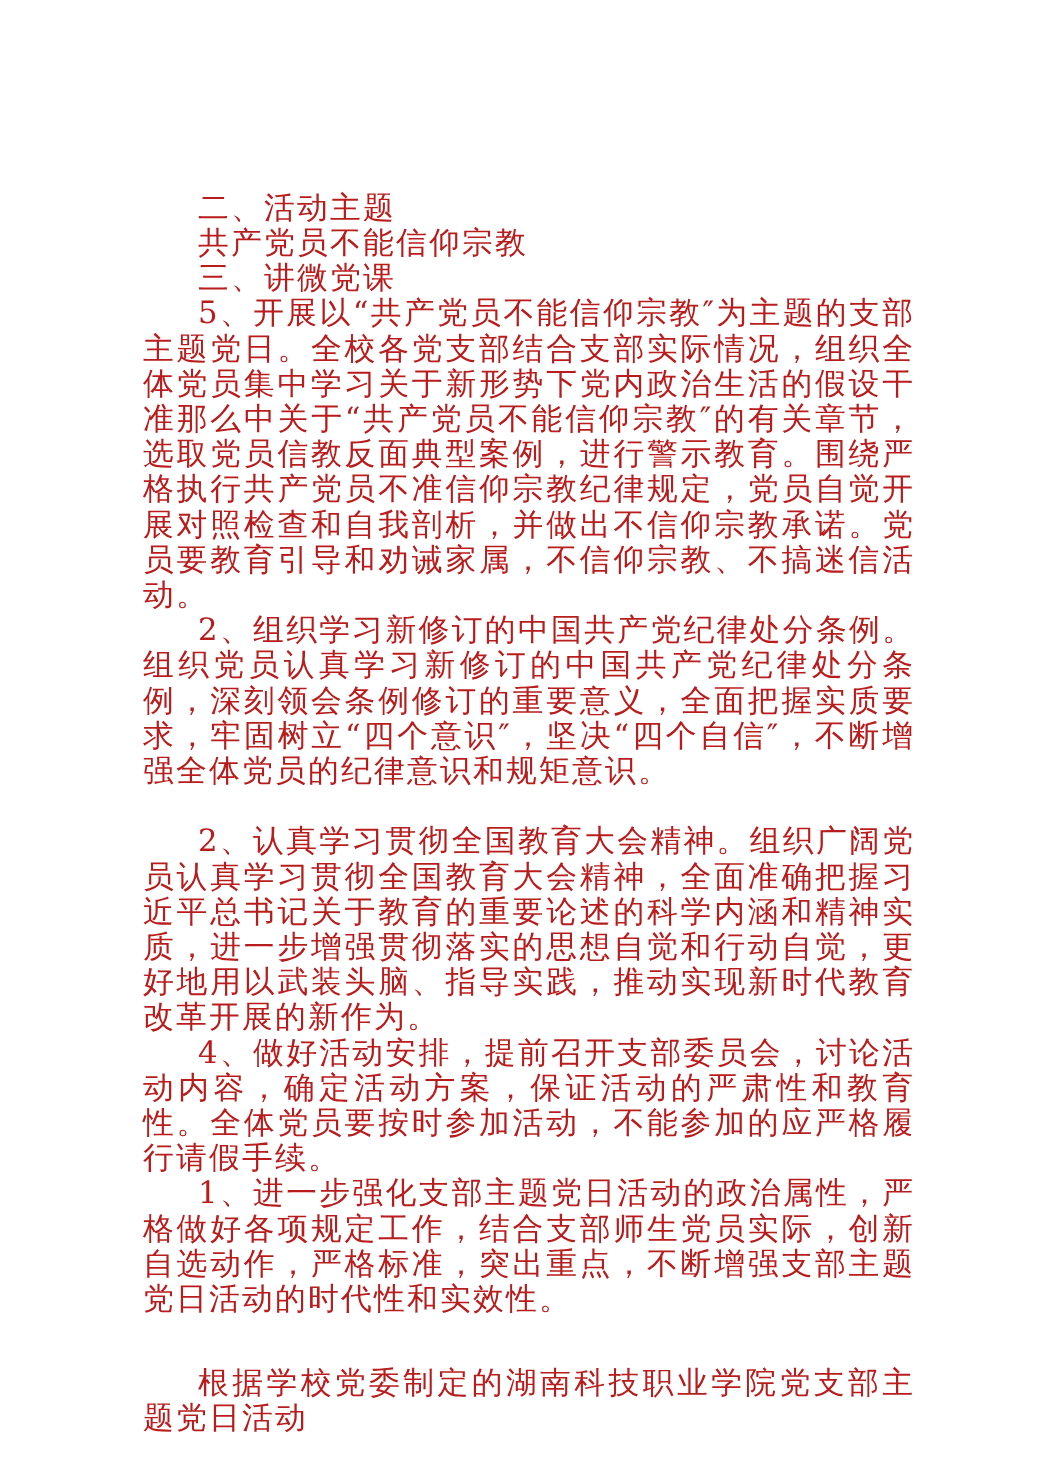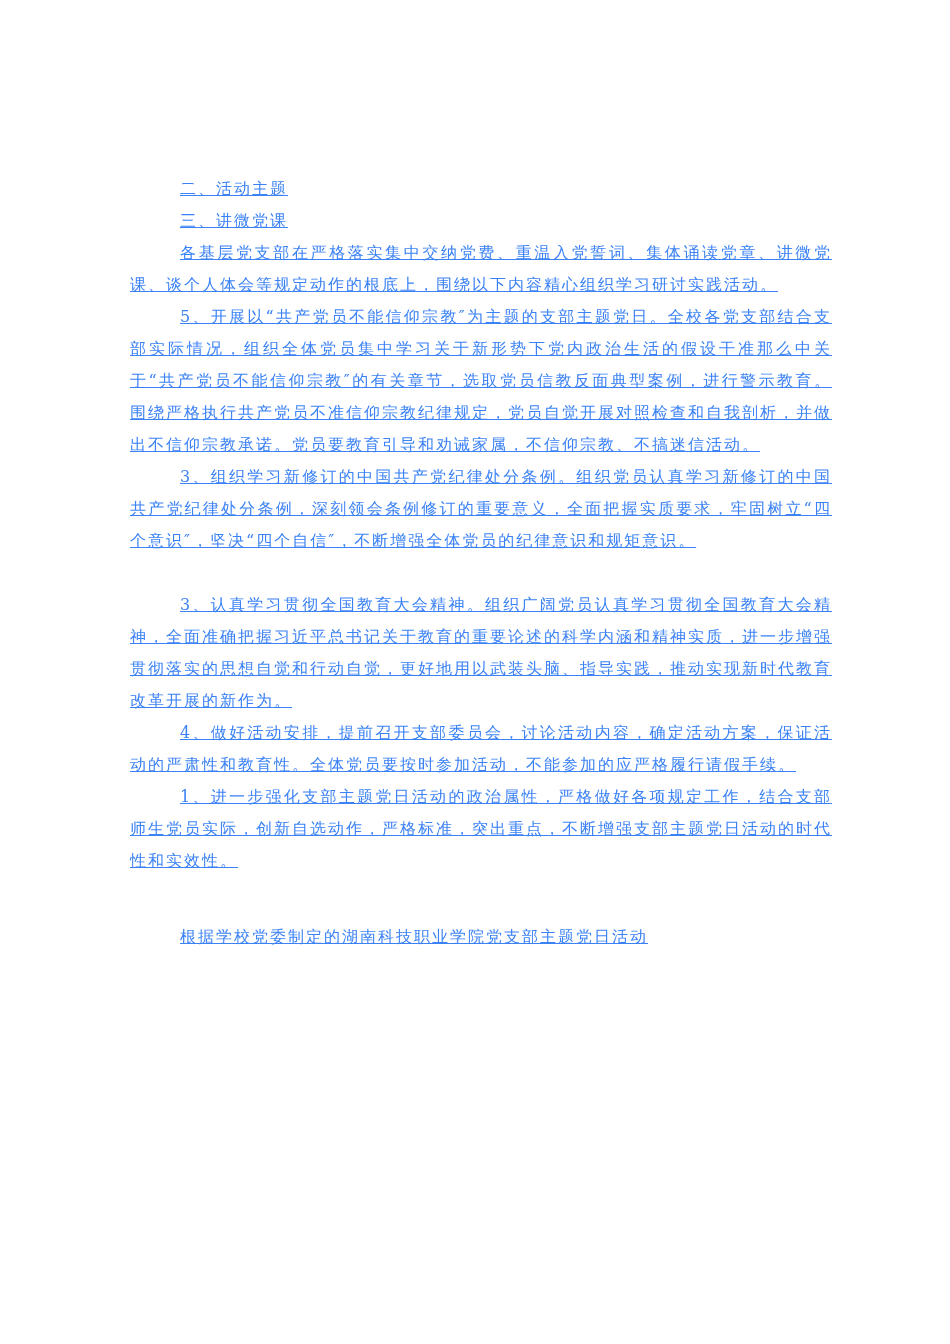--- a/index.html
+++ b/index.html
@@ -3,39 +3,38 @@
 <meta charset="utf-8">
 <style>
   html, body { margin: 0; padding: 0; background: #ffffff; }
   body { width: 950px; height: 1344px; position: relative; overflow: hidden; }
   .page {
     position: absolute;
     left: 130px;
     top: 173px;
     width: 702px;
     font-family: "DejaVu Serif", "Liberation Serif", serif;
-    font-size: 16px;
+    font-size: 28px;
     line-height: 32px;
-    color: #3b82f6;
+    color: #b91c1c;
     letter-spacing: 2px;
-    text-decoration: underline;
   }
   .p { margin: 0; text-indent: 50px; text-align: justify; text-align-last: left; }
   .h { margin: 0; padding-left: 50px; }
   .gap { height: 32px; }
   .gap2 { height: 44px; }
 </style>
 </head>
 <body>
 
 <div class="page">
   <p class="h">二、活动主题</p>
+  <p class="h">共产党员不能信仰宗教</p>
   <p class="h">三、讲微党课</p>
-  <p class="p">各基层党支部在严格落实集中交纳党费、重温入党誓词、集体诵读党章、讲微党课、谈个人体会等规定动作的根底上，围绕以下内容精心组织学习研讨实践活动。</p>
   <p class="p">5、开展以“共产党员不能信仰宗教″为主题的支部主题党日。全校各党支部结合支部实际情况，组织全体党员集中学习关于新形势下党内政治生活的假设干准那么中关于“共产党员不能信仰宗教″的有关章节，选取党员信教反面典型案例，进行警示教育。围绕严格执行共产党员不准信仰宗教纪律规定，党员自觉开展对照检查和自我剖析，并做出不信仰宗教承诺。党员要教育引导和劝诫家属，不信仰宗教、不搞迷信活动。</p>
-  <p class="p">3、组织学习新修订的中国共产党纪律处分条例。组织党员认真学习新修订的中国共产党纪律处分条例，深刻领会条例修订的重要意义，全面把握实质要求，牢固树立“四个意识″，坚决“四个自信″，不断增强全体党员的纪律意识和规矩意识。</p>
+  <p class="p">2、组织学习新修订的中国共产党纪律处分条例。组织党员认真学习新修订的中国共产党纪律处分条例，深刻领会条例修订的重要意义，全面把握实质要求，牢固树立“四个意识″，坚决“四个自信″，不断增强全体党员的纪律意识和规矩意识。</p>
   <div class="gap"></div>
-  <p class="p">3、认真学习贯彻全国教育大会精神。组织广阔党员认真学习贯彻全国教育大会精神，全面准确把握习近平总书记关于教育的重要论述的科学内涵和精神实质，进一步增强贯彻落实的思想自觉和行动自觉，更好地用以武装头脑、指导实践，推动实现新时代教育改革开展的新作为。</p>
+  <p class="p">2、认真学习贯彻全国教育大会精神。组织广阔党员认真学习贯彻全国教育大会精神，全面准确把握习近平总书记关于教育的重要论述的科学内涵和精神实质，进一步增强贯彻落实的思想自觉和行动自觉，更好地用以武装头脑、指导实践，推动实现新时代教育改革开展的新作为。</p>
   <p class="p">4、做好活动安排，提前召开支部委员会，讨论活动内容，确定活动方案，保证活动的严肃性和教育性。全体党员要按时参加活动，不能参加的应严格履行请假手续。</p>
   <p class="p">1、进一步强化支部主题党日活动的政治属性，严格做好各项规定工作，结合支部师生党员实际，创新自选动作，严格标准，突出重点，不断增强支部主题党日活动的时代性和实效性。</p>
   <div class="gap2"></div>
   <p class="p">根据学校党委制定的湖南科技职业学院党支部主题党日活动</p>
 </div>
 
 </body></html>

